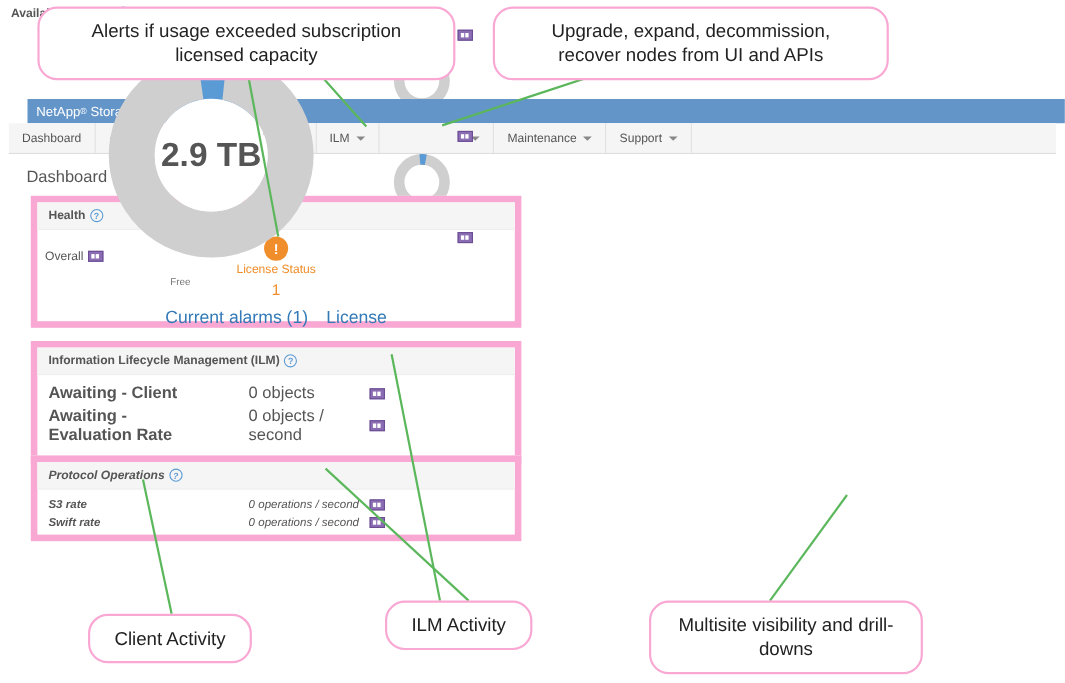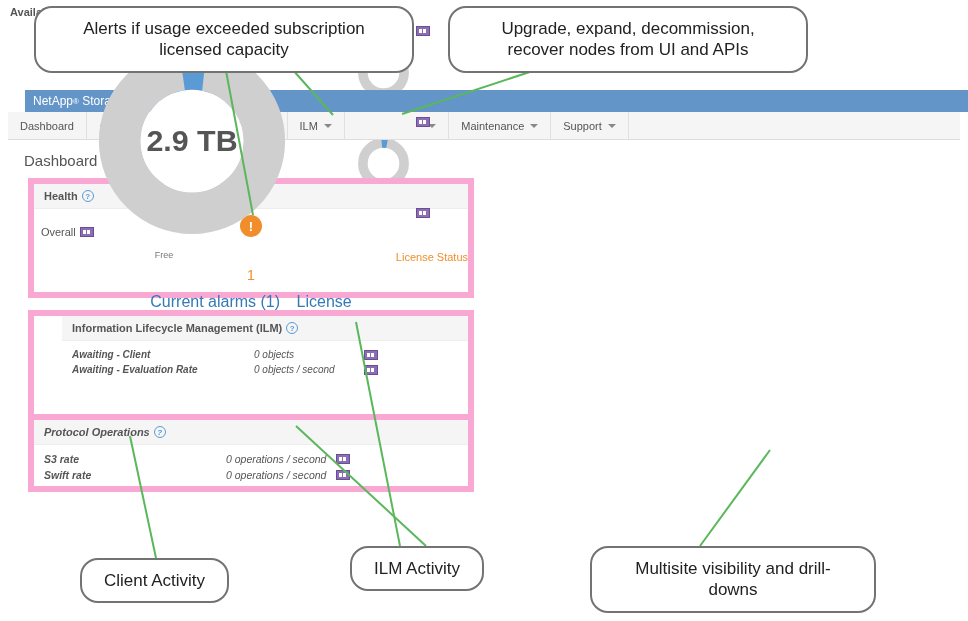--- a/index.html
+++ b/index.html
@@ -96,27 +96,27 @@
       linear-gradient(#fff,#fff) 4px 100%/3px 6px no-repeat;
   }
   
   #health-panel { top:178px; left:28px; width:446px; height:120px; }
   .health-body { text-align:center; padding-top:6px; }
   .excl-badge{
     display:inline-flex;width:22px;height:22px;border-radius:50%;
     background:#f08e2b;color:#fff;align-items:center;justify-content:center;
     font-weight:bold;font-size:13px;
   }
-  .license-status-label{ color:#f08e2b;font-size:11px;display:block;margin-top:14px;text-align:right;}
+  .license-status-label{ color:#f08e2b;font-size:11px;display:block;margin-top:2px;}
   .license-count{ color:#f08e2b;font-size:14px;display:block;margin-top:4px;}
   .health-links{ color:#337ab7;font-size:16px;margin-top:10px;}
   .health-links span{ margin:0 6px; cursor:pointer;}
   
-  #ilm-panel { top:310px; left:28px; width:446px; height:112px;padding-left:28px; }
-  .ilm-body { padding:8px 10px; font-size:10px;font-style:italic; }
+  #ilm-panel { top:310px; left:28px; width:446px; height:112px; }
+  .ilm-body { padding:8px 10px; font-size:15px; }
   .ilm-row{ display:flex; align-items:center; margin-bottom:4px;}
   .ilm-label{ width:150px; font-weight:bold; color:#555;}
   .ilm-val{ width:110px; color:#555;margin-left:32px;}
   
   #proto-panel { top:414px; left:28px; width:446px; height:78px;font-style:italic; }
   .proto-body { padding:8px 10px; font-size:10.5px;}
   
   #storage-panel { top:178px; left:494px; width:458px; height:318px; border-top:none; border-left:none; border-right:none; border-bottom:none;}
   #storage-header { background:#fff; border:none; padding:6px 10px 2px;}
   .storage-body{ display:flex; padding:4px 10px 10px;}
@@ -125,21 +125,21 @@
   .ring-title{ font-size:11px; color:#555; display:inline-flex; align-items:center; gap:4px; margin-bottom:6px;}
   .donut-big{ width:190px;height:190px;margin:18px auto 0; }
   .donut-small{ width:55px;height:55px;margin:2px auto 12px;}
   .used-label{ font-size:9px;color:#5b9bd5; position:absolute;top:36px;left:50%;transform:translateX(-50%);}
   .free-label{ font-size:9px;color:#777; margin-top:6px;}
   .center-text{ font-size:16px;font-weight:bold;fill:#555;}
   
   .callout{
     position:absolute;
     background:#fff;
-    border:2px solid #737373;
+    border:2px solid #f9a8d4;
     border-radius:18px;
     padding:10px 22px;
     font-size:17px;
     color:#222;
     text-align:center;
     z-index:5;
     line-height:1.25;
   }
   svg.lines{ position:absolute; top:0;left:0;width:968px;height:621px;pointer-events:none;z-index:4;}
 </style>
@@ -277,21 +277,21 @@
         <circle cx="20" cy="20" r="15" fill="none" stroke="#5b9bd5" stroke-width="7" stroke-dasharray="4 90" transform="rotate(-95 20 20)"></circle>
       </svg>
     </div>
   </div>
 </div>
 
 <div class="callout" style="top:6px;left:34px;width:380px;">Alerts if usage exceeded subscription licensed capacity</div>
 <div class="callout" style="top:6px;left:448px;width:360px;">Upgrade, expand, decommission, recover nodes from UI and APIs</div>
 <div class="callout" style="top:558px;left:80px;">Client Activity</div>
 <div class="callout" style="top:546px;left:350px;">ILM Activity</div>
-<div class="callout" style="top:546px;left:590px;width:286px;">Multisite visibility and drill-downs</div>
+<div class="callout" style="top:546px;left:590px;width:249px;">Multisite visibility and drill-downs</div>
 
 <svg class="lines">
   <defs></defs>
   <g stroke="#5bb75b" stroke-width="2" fill="none">
     <path d="M224 60 L253 215"></path>
     <path d="M284 60 L333 115"></path>
     <path d="M560 62 L402 114"></path>
     <path d="M156 558 L130 436"></path>
     <path d="M400 546 L356 322"></path>
     <path d="M426 546 L296 426"></path>

